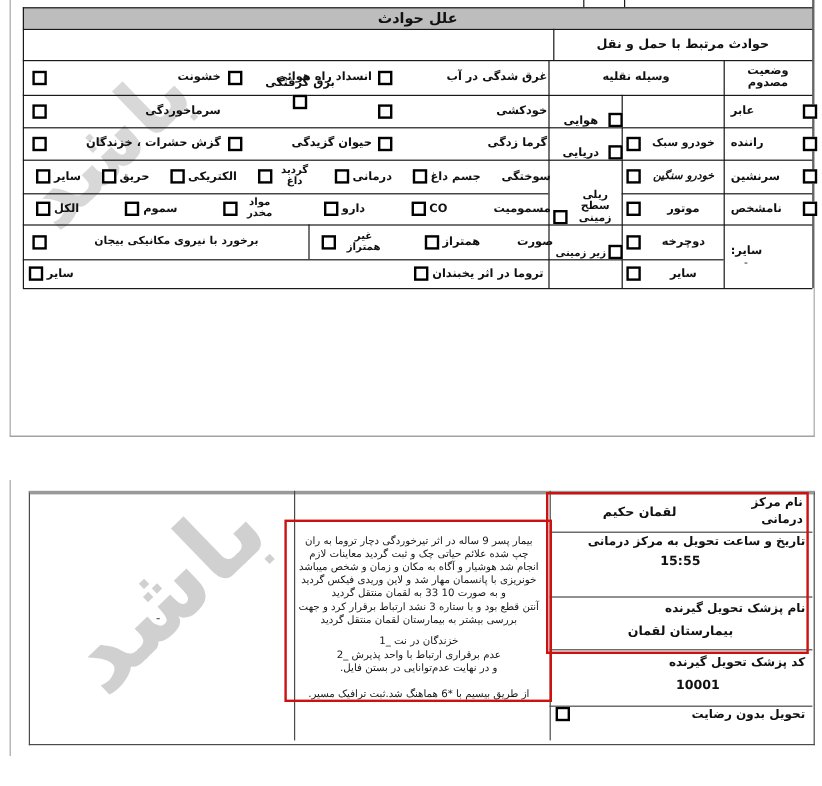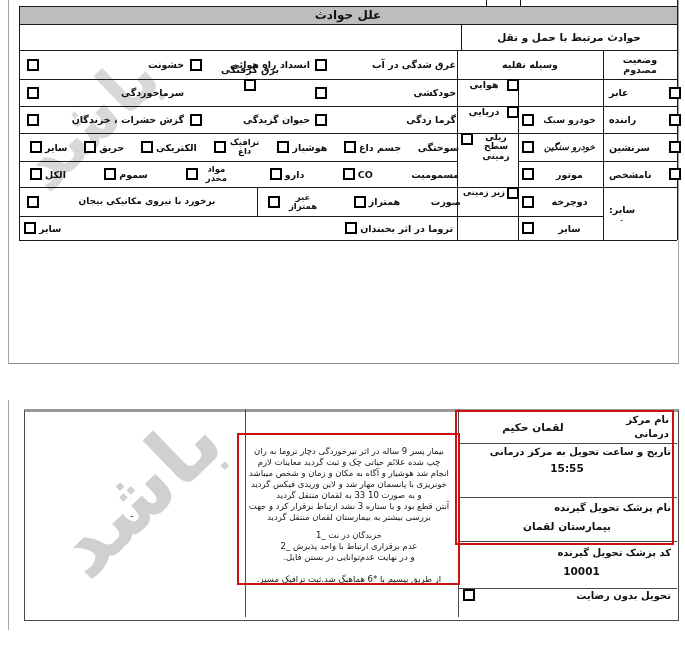--- a/index.html
+++ b/index.html
@@ -9,21 +9,21 @@
   .hl{position:absolute;height:1px;background:#1a1a1a;}
   .vl{position:absolute;width:1px;background:#1a1a1a;}
   .hl2{position:absolute;height:1px;background:#4a4a4a;}
   .vl2{position:absolute;width:1px;background:#4a4a4a;}
   .cb{display:inline-block;width:8px;height:8px;border:2px solid #000;background:#fff;flex:none;}
   .lbl{font-weight:bold;font-size:9.5px;white-space:nowrap;direction:rtl;}
   .wrap{white-space:normal;text-align:center;line-height:1.05;}
   .pair{position:absolute;display:flex;direction:rtl;justify-content:space-between;align-items:center;padding:0 3px;}
   .itm{display:flex;direction:rtl;align-items:center;gap:3px;}
   .rowflex{position:absolute;display:flex;direction:rtl;justify-content:space-between;align-items:center;padding:0 6px;}
-  .b2cell{position:absolute;display:flex;direction:ltr;align-items:flex-start;padding:0 2px;}
+  .b2cell{position:absolute;display:flex;direction:ltr;align-items:flex-end;padding:0 2px;}
   .b1cell{position:absolute;display:flex;direction:ltr;align-items:center;padding:0 3px;}
   .acell{position:absolute;display:flex;direction:ltr;align-items:center;justify-content:space-between;padding:0 15px 0 5px;}
   .flex1{flex:1;text-align:center;}
   .band{position:absolute;background:#bdbdbd;display:flex;align-items:center;justify-content:center;}
   .hdr{position:absolute;display:flex;align-items:center;justify-content:center;font-weight:bold;font-size:10.5px;direction:rtl;}
   .wm{position:absolute;font-weight:bold;color:#000;opacity:0.15;transform:rotate(-44deg);direction:rtl;pointer-events:none;}
   .redbox{position:absolute;border:2px solid #cc1111;}
   .flabel{font-weight:bold;font-size:10px;direction:rtl;text-align:right;line-height:1.35;}
   .fvalue{font-weight:bold;font-size:10.5px;direction:rtl;text-align:center;}
   .note{direction:rtl;text-align:center;font-size:8.5px;line-height:1.3;color:#161616;}
@@ -107,25 +107,25 @@
     <span class="cb"></span>
   </div>
 
   <div class="rowflex" style="left:24px;top:133px;width:429px;height:28px;">
     <span class="lbl">سوختگی</span>
     <span class="itm">
       <span class="lbl">جسم داغ</span>
       <span class="cb"></span>
     </span>
     <span class="itm">
-      <span class="lbl">هوشیار</span>
-      <span class="cb"></span>
-    </span>
-    <span class="itm">
-      <span class="lbl wrap" style="width:32px;font-size:8.5px;">ترافیک داغ</span>
+      <span class="lbl">درمانی</span>
+      <span class="cb"></span>
+    </span>
+    <span class="itm">
+      <span class="lbl wrap" style="width:32px;font-size:8.5px;">گردید داغ</span>
       <span class="cb"></span>
     </span>
     <span class="itm">
       <span class="lbl">الکتریکی</span>
       <span class="cb"></span>
     </span>
     <span class="itm">
       <span class="lbl">حریق</span>
       <span class="cb"></span>
     </span>

